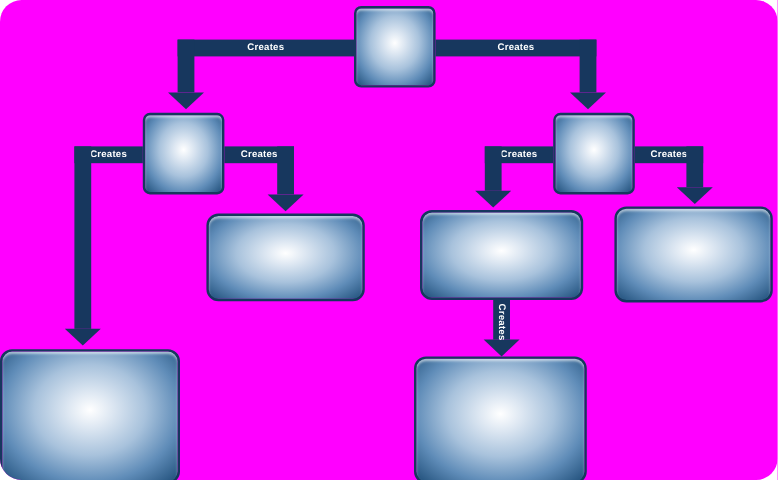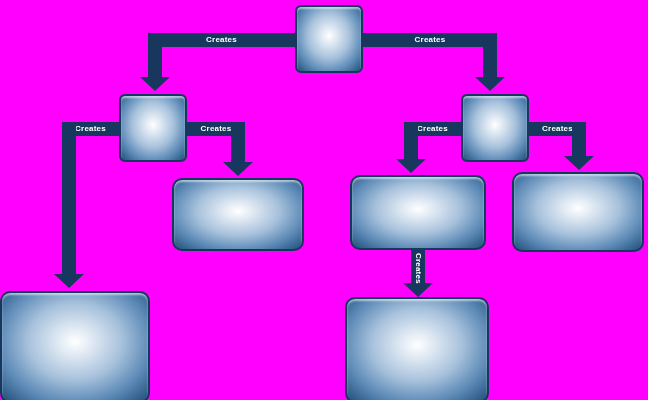--- a/index.html
+++ b/index.html
@@ -10,20 +10,21 @@
     --node-center:#FFFFFF;
     --node-edge:#1F4E79;
   }
   html,body{margin:0;padding:0;}
   .canvas{
     position:relative;
     width:648px;height:400px;
     background:var(--bg);
     overflow:hidden;
     font-family:"Liberation Sans",sans-serif;
+    border-radius:18px;
   }
   .node{
     position:absolute;
     box-sizing:border-box;
     border:2px solid var(--node-border);
     background:radial-gradient(ellipse at 50% 45%,
       var(--node-center) 0%, #dde7f2 18%, #a8c2dc 45%, #5f8cb8 72%, var(--node-edge) 100%);
     box-shadow:inset 0 2px 2px rgba(255,255,255,.55);
   }
   .square{border-radius:6px;}

